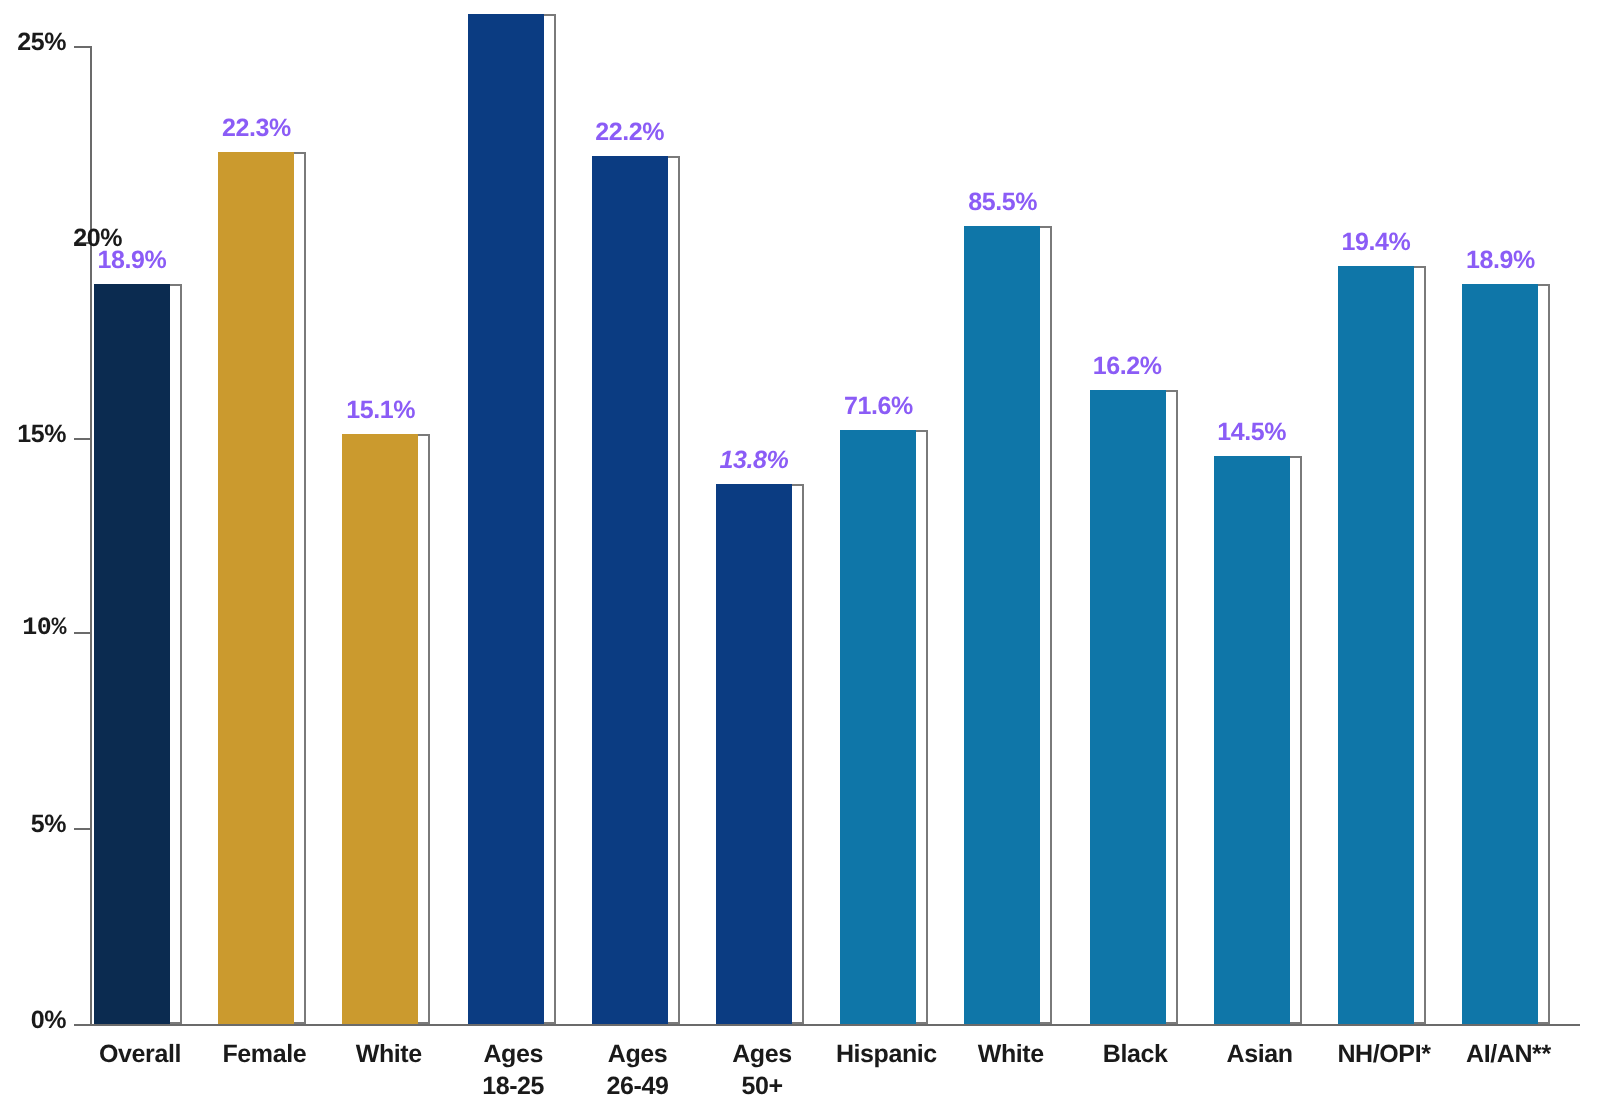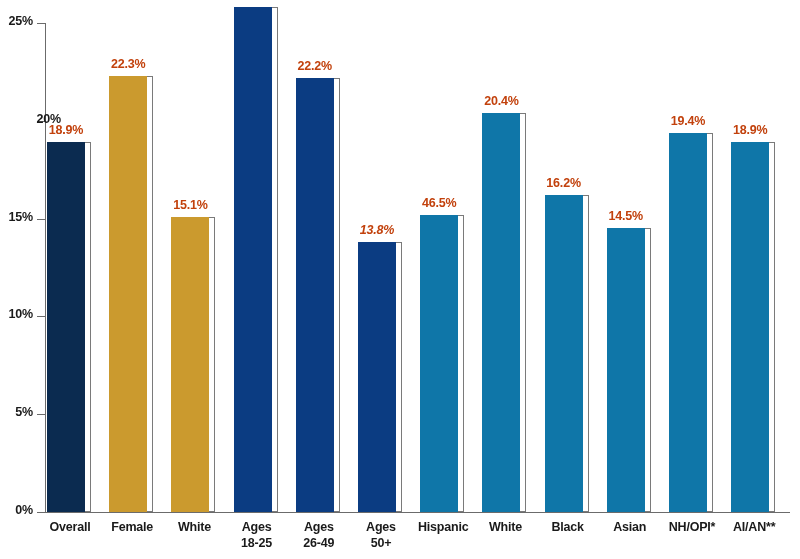--- a/index.html
+++ b/index.html
@@ -78,21 +78,21 @@
     width: 38px;
     box-sizing: border-box;
   }
   .bar-value {
     position: absolute;
     left: -9px;
     width: 56px;
     text-align: center;
     font-size: 12.5px;
     font-weight: bold;
-    color: #c2410c;
+    color: #8b5cf6;
     letter-spacing: -0.2px;
     white-space: nowrap;
   }
 
   
   .cat-label {
     position: absolute;
     top: 519px;
     width: 74px;
     text-align: center;
@@ -114,21 +114,21 @@
   <div class="y-axis-line"></div>
 
   <div class="x-axis-line"></div>
 
   <div id="y-axis-ticks">
       <div class="y-tick" style="top: 512px;"></div>
       <div class="y-tick-label" style="left: 0px; width: 33px; top: 503px;">0%</div>
       <div class="y-tick" style="top: 414.2px;"></div>
       <div class="y-tick-label" style="left: 0px; width: 33px; top: 405.2px;">5%</div>
       <div class="y-tick" style="top: 316.4px;"></div>
-      <div class="y-tick-label" style="left: 0px; width: 33px; top: 307.4px;">10%</div>
+      <div class="y-tick-label" style="left: 0px; width: 33px; top: 307.4px; font-family: Liberation Mono, monospace;">10%</div>
       <div class="y-tick" style="top: 218.6px;"></div>
       <div class="y-tick-label" style="left: 0px; width: 33px; top: 209.6px;">15%</div>
       <div class="y-tick" style="top: 120.8px;"></div>
       <div class="y-tick-label" style="left: 0px; width: 33px; top: 111.8px; margin-left: 28px;">20%</div>
       <div class="y-tick" style="top: 23px;"></div>
       <div class="y-tick-label" style="left: 0px; width: 33px; top: 14px;">25%</div>
     </div>
 
   <div id="bars-layer">
       <div class="bar-group" style="left: 47px; width: 46px; height: 371.684px;">
@@ -157,26 +157,26 @@
         <div class="bar-value" style="bottom: 439.232px;">22.2%</div>
       </div>
       <div class="bar-group" style="left: 358px; width: 46px; height: 271.928px;">
         <div class="bar-shadow" style="height: 269.928px;"></div>
         <div class="bar-fill" style="height: 269.928px; background: rgb(11, 60, 130);"></div>
         <div class="bar-value" style="bottom: 275px; font-style: italic;">13.8%</div>
       </div>
       <div class="bar-group" style="left: 420.2px; width: 46px; height: 299.312px;">
         <div class="bar-shadow" style="height: 297.312px;"></div>
         <div class="bar-fill" style="height: 297.312px; background: rgb(15, 118, 168);"></div>
-        <div class="bar-value" style="bottom: 302.312px;">46.5%</div>
+        <div class="bar-value" style="bottom: 302.312px;">71.6%</div>
       </div>
       <div class="bar-group" style="left: 482.4px; width: 46px; height: 401.024px;">
         <div class="bar-shadow" style="height: 399.024px;"></div>
         <div class="bar-fill" style="height: 399.024px; background: rgb(15, 118, 168);"></div>
-        <div class="bar-value" style="bottom: 404.024px;">20.4%</div>
+        <div class="bar-value" style="bottom: 404.024px;">85.5%</div>
       </div>
       <div class="bar-group" style="left: 544.6px; width: 46px; height: 318.872px;">
         <div class="bar-shadow" style="height: 316.872px;"></div>
         <div class="bar-fill" style="height: 316.872px; background: rgb(15, 118, 168);"></div>
         <div class="bar-value" style="bottom: 321.872px;">16.2%</div>
       </div>
       <div class="bar-group" style="left: 606.8px; width: 46px; height: 285.62px;">
         <div class="bar-shadow" style="height: 283.62px;"></div>
         <div class="bar-fill" style="height: 283.62px; background: rgb(15, 118, 168);"></div>
         <div class="bar-value" style="bottom: 288.62px;">14.5%</div>

